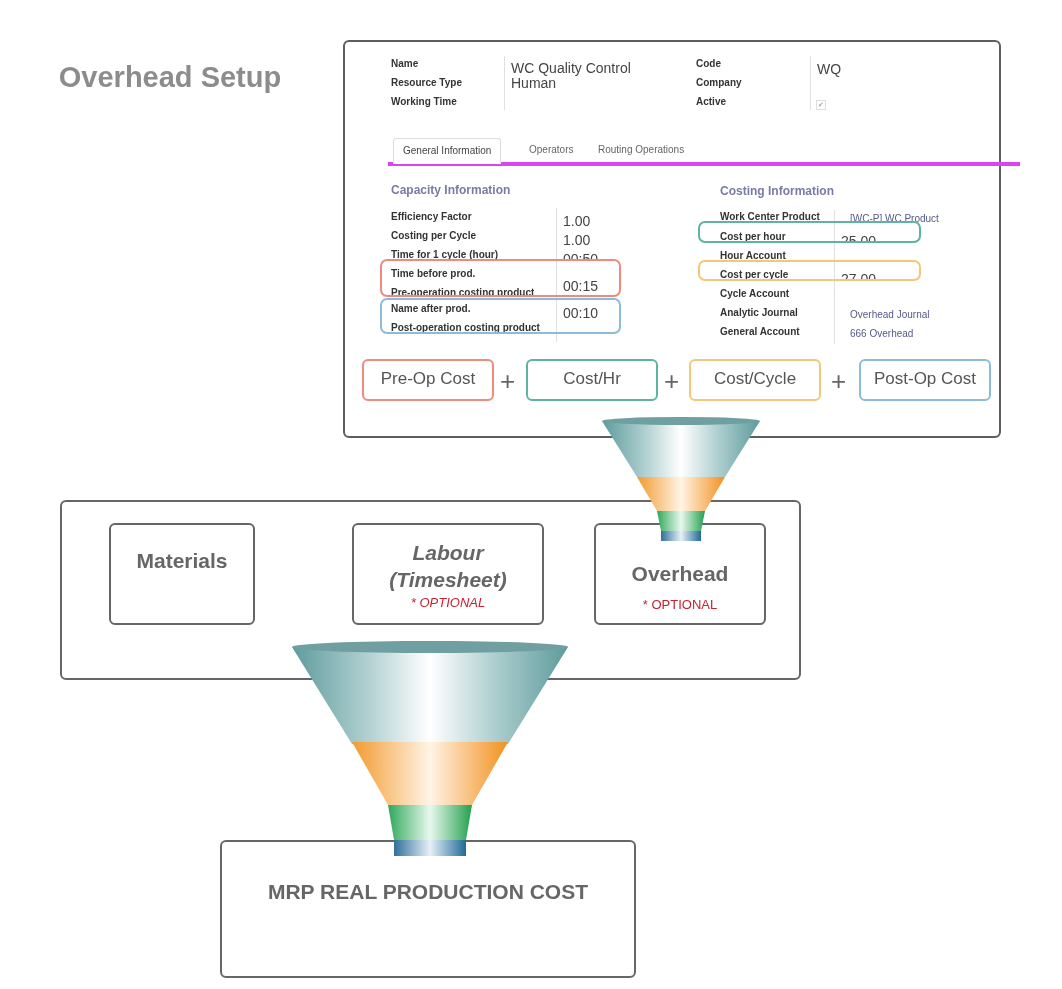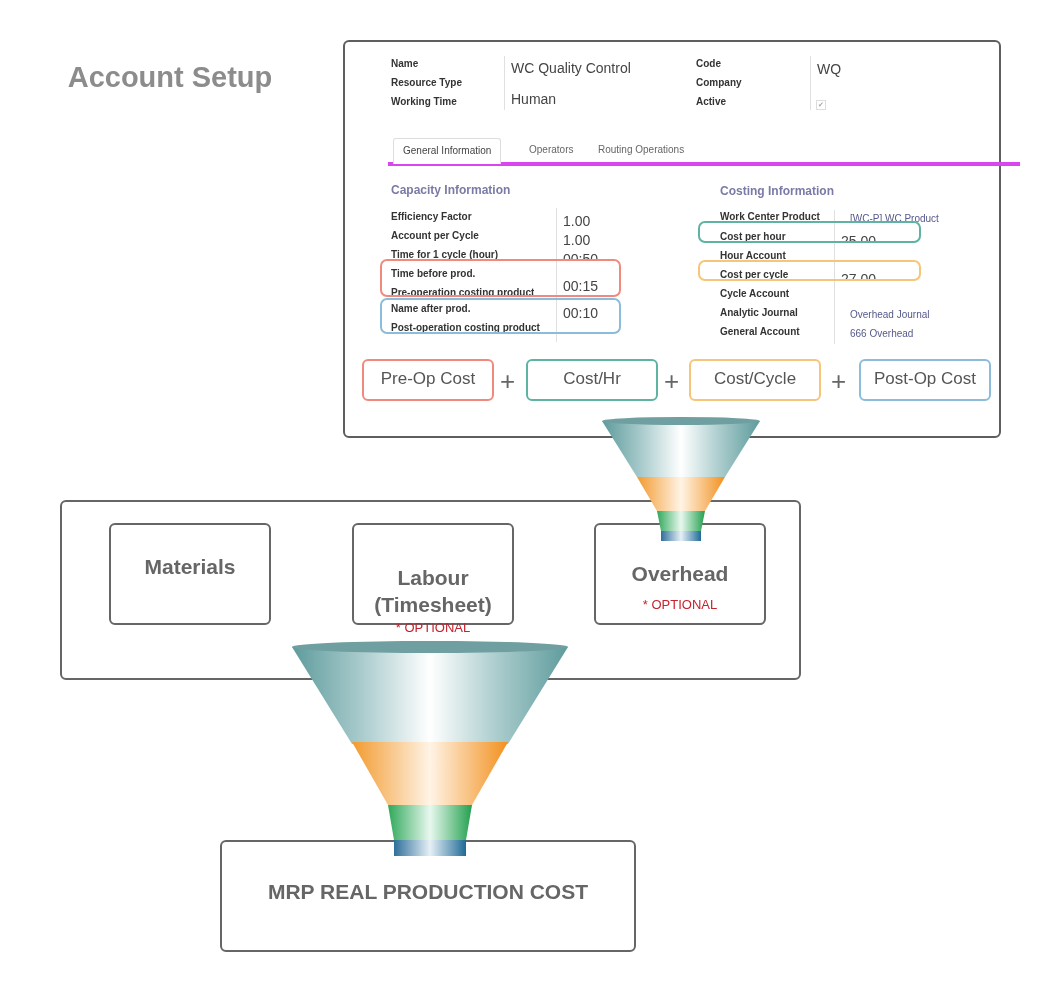--- a/index.html
+++ b/index.html
@@ -15,21 +15,21 @@
   .tab{position:absolute;top:0;height:24px;line-height:24px;font-size:10px;color:#666;}
   .tab.active{border:1px solid #ddd;border-bottom:1px solid #fff;border-radius:3px 3px 0 0;background:#fff;color:#444;padding:0 9px;}
   .sect{font-size:12px;font-weight:bold;color:#7a7aa6;}
   .hl{border:2px solid;border-radius:7px;box-sizing:border-box;}
   .pill{height:42px;border:2px solid;border-radius:6px;box-sizing:border-box;text-align:center;line-height:36px;font-size:17px;color:#555;background:#fff;}
   .plus{font-size:26px;color:#666;line-height:30px;}
   .outer{left:60px;top:500px;width:741px;height:180px;border:2px solid #666;border-radius:6px;box-sizing:border-box;}
   .box{border:2px solid #666;border-radius:6px;box-sizing:border-box;background:#fff;text-align:center;}
   .boxtxt{font-size:21px;font-weight:bold;color:#666;line-height:27px;}
   .opt{font-size:13px;color:#c8222e;}
-  .final{left:220px;top:840px;width:416px;height:112px;}
+  .final{left:220px;top:840px;width:416px;height:138px;}
   .finaltxt{font-size:21px;font-weight:bold;color:#666;}
 </style>
 </head>
 <body>
 
 <svg width="0" height="0" style="position:absolute">
   <defs>
     <linearGradient id="gTeal" x1="0" x2="1" y1="0" y2="0">
       <stop offset="0" stop-color="#5e9b9c"></stop>
       <stop offset="0.25" stop-color="#a9cbcc"></stop>
@@ -49,50 +49,50 @@
     </linearGradient>
     <linearGradient id="gBlue" x1="0" x2="1" y1="0" y2="0">
       <stop offset="0" stop-color="#2f6f9a"></stop>
       <stop offset="0.5" stop-color="#e6f0f6"></stop>
       <stop offset="1" stop-color="#1f6b96"></stop>
     </linearGradient>
   </defs>
 </svg>
 
 <div class="abs title">
-  <div>Account Setup</div>
+  <div>Overhead Setup</div>
 </div>
 
 <div class="abs panel"></div>
 
 <div class="abs lbl" style="left:391px;top:58px;">Name</div>
 <div class="abs lbl" style="left:391px;top:77px;">Resource Type</div>
 <div class="abs lbl" style="left:391px;top:96px;">Working Time</div>
 <div class="abs vline" style="left:504px;top:56px;height:54px;"></div>
 <div class="abs val" style="left:511px;top:60px;">WC Quality Control</div>
-<div class="abs val" style="left:511px;top:91px;">Human</div>
+<div class="abs val" style="left:511px;top:75px;">Human</div>
 
 <div class="abs lbl" style="left:696px;top:58px;">Code</div>
 <div class="abs lbl" style="left:696px;top:77px;">Company</div>
 <div class="abs lbl" style="left:696px;top:96px;">Active</div>
 <div class="abs vline" style="left:810px;top:56px;height:54px;"></div>
 <div class="abs val" style="left:817px;top:61px;">WQ</div>
 <div class="abs" style="left:816px;top:100px;width:8px;height:8px;border:1px solid #ddd;font-size:7px;color:#aaa;line-height:8px;text-align:center;">✔</div>
 
 <div class="abs tabs">
   <div class="tab active" style="left:5px;">General Information</div>
   <div class="tab" style="left:141px;">Operators</div>
   <div class="tab" style="left:210px;">Routing Operations</div>
 </div>
 
 <div class="abs sect" style="left:391px;top:183px;">Capacity Information</div>
 <div class="abs vline" style="left:556px;top:208px;height:134px;"></div>
 <div class="abs lbl" style="left:391px;top:211px;">Efficiency Factor</div>
 <div class="abs val" style="left:563px;top:213px;">1.00</div>
-<div class="abs lbl" style="left:391px;top:230px;">Account per Cycle</div>
+<div class="abs lbl" style="left:391px;top:230px;">Costing per Cycle</div>
 <div class="abs val" style="left:563px;top:232px;">1.00</div>
 <div class="abs lbl" style="left:391px;top:249px;height:11px;overflow:hidden;">Time for 1 cycle (hour)</div>
 <div class="abs val" style="left:563px;top:251px;height:10px;overflow:hidden;">00:50</div>
 <div class="abs lbl" style="left:391px;top:268px;">Time before prod.</div>
 <div class="abs val" style="left:563px;top:278px;">00:15</div>
 <div class="abs lbl" style="left:391px;top:287px;height:10px;overflow:hidden;">Pre-operation costing product</div>
 <div class="abs lbl" style="left:391px;top:303px;">Name after prod.</div>
 <div class="abs val" style="left:563px;top:305px;">00:10</div>
 <div class="abs lbl" style="left:391px;top:322px;">Post-operation costing product</div>
 
@@ -120,24 +120,24 @@
 <div class="abs pill" style="left:362px;top:359px;width:132px;border-color:#f08a7e;">Pre-Op Cost</div>
 <div class="abs plus" style="left:500px;top:366px;">+</div>
 <div class="abs pill" style="left:526px;top:359px;width:132px;border-color:#5fb3a3;">Cost/Hr</div>
 <div class="abs plus" style="left:664px;top:366px;">+</div>
 <div class="abs pill" style="left:689px;top:359px;width:132px;border-color:#f5c57a;">Cost/Cycle</div>
 <div class="abs plus" style="left:831px;top:366px;">+</div>
 <div class="abs pill" style="left:859px;top:359px;width:132px;border-color:#8bbcdc;">Post-Op Cost</div>
 
 <div class="abs outer"></div>
 
-<div class="abs box" style="left:109px;top:523px;width:162px;height:102px;padding-top:28px;">
+<div class="abs box" style="left:109px;top:523px;width:146px;height:102px;padding-top:22px;">
   <div class="boxtxt">Materials</div>
 </div>
-<div class="abs box" style="left:352px;top:523px;width:162px;height:102px;padding-top:39px;">
+<div class="abs box" style="left:352px;top:523px;width:192px;height:102px;padding-top:14px;font-style:italic;">
   <div class="boxtxt">Labour</div>
   <div class="boxtxt">(Timesheet)</div>
   <div class="opt" style="margin-top:2px;">* OPTIONAL</div>
 </div>
 <div class="abs box" style="left:594px;top:523px;width:172px;height:102px;padding-top:35px;">
   <div class="boxtxt">Overhead</div>
   <div class="opt" style="margin-top:10px;">* OPTIONAL</div>
 </div>
 
 <div class="abs box final">

